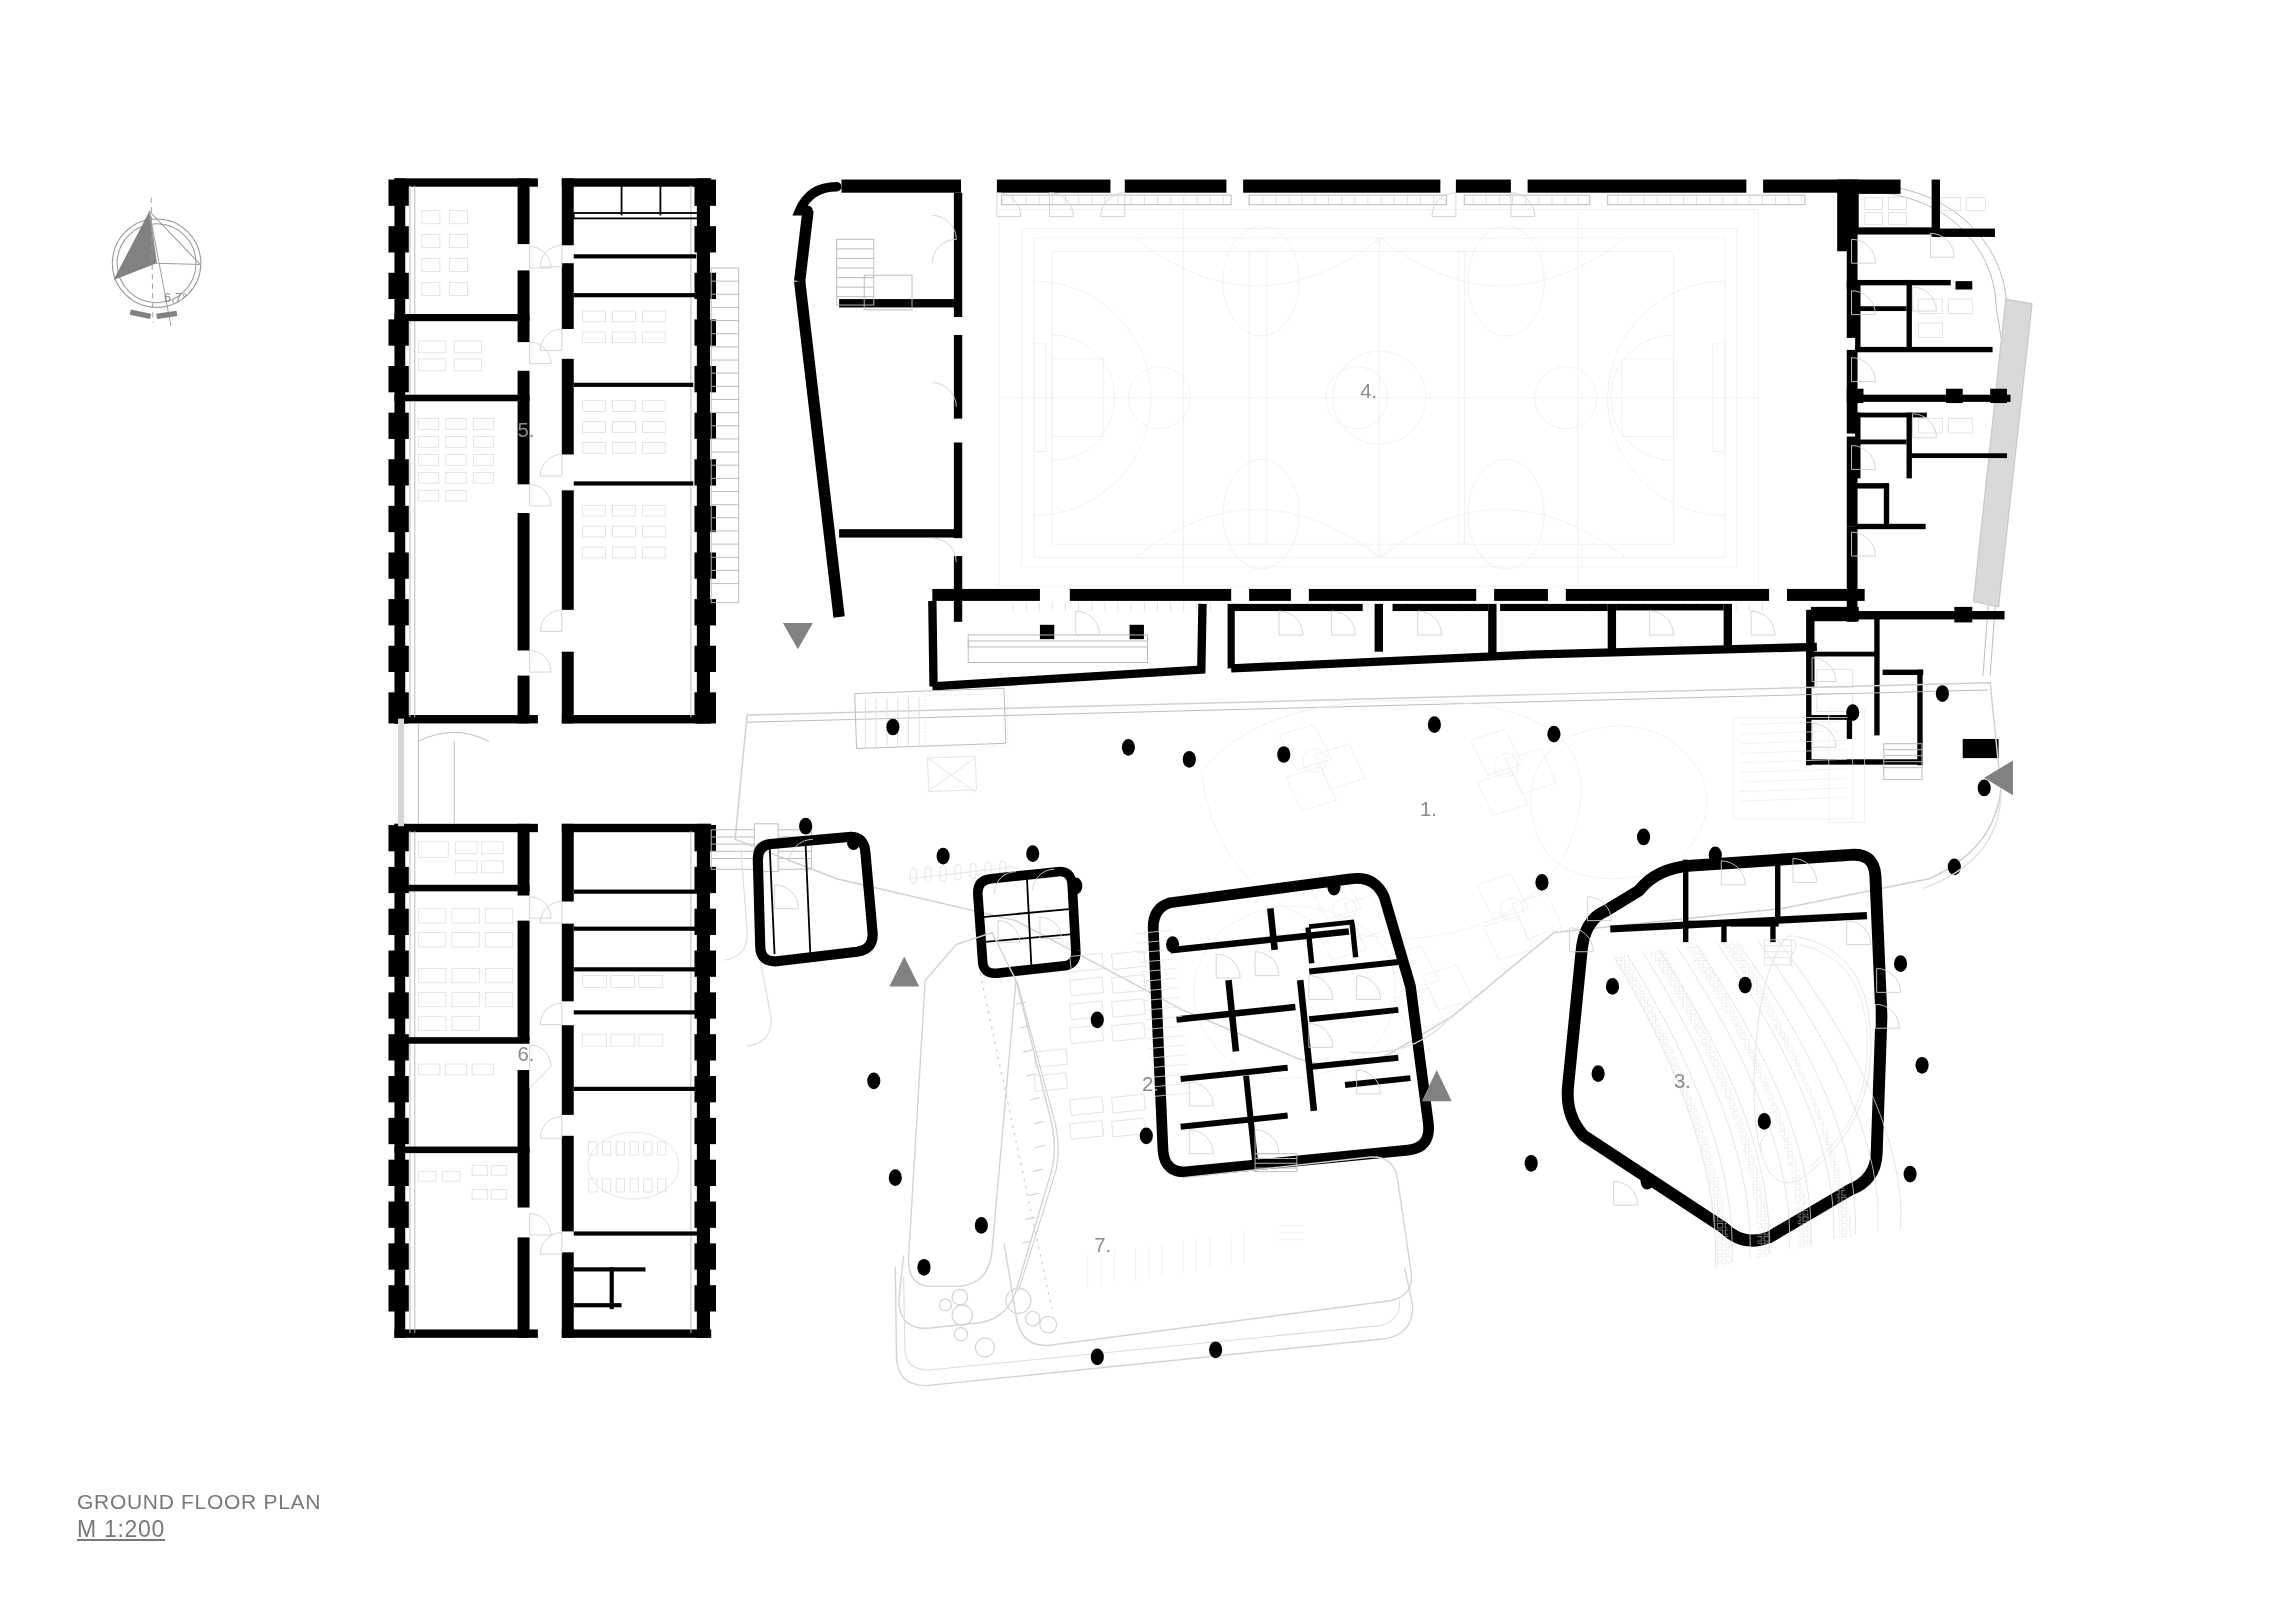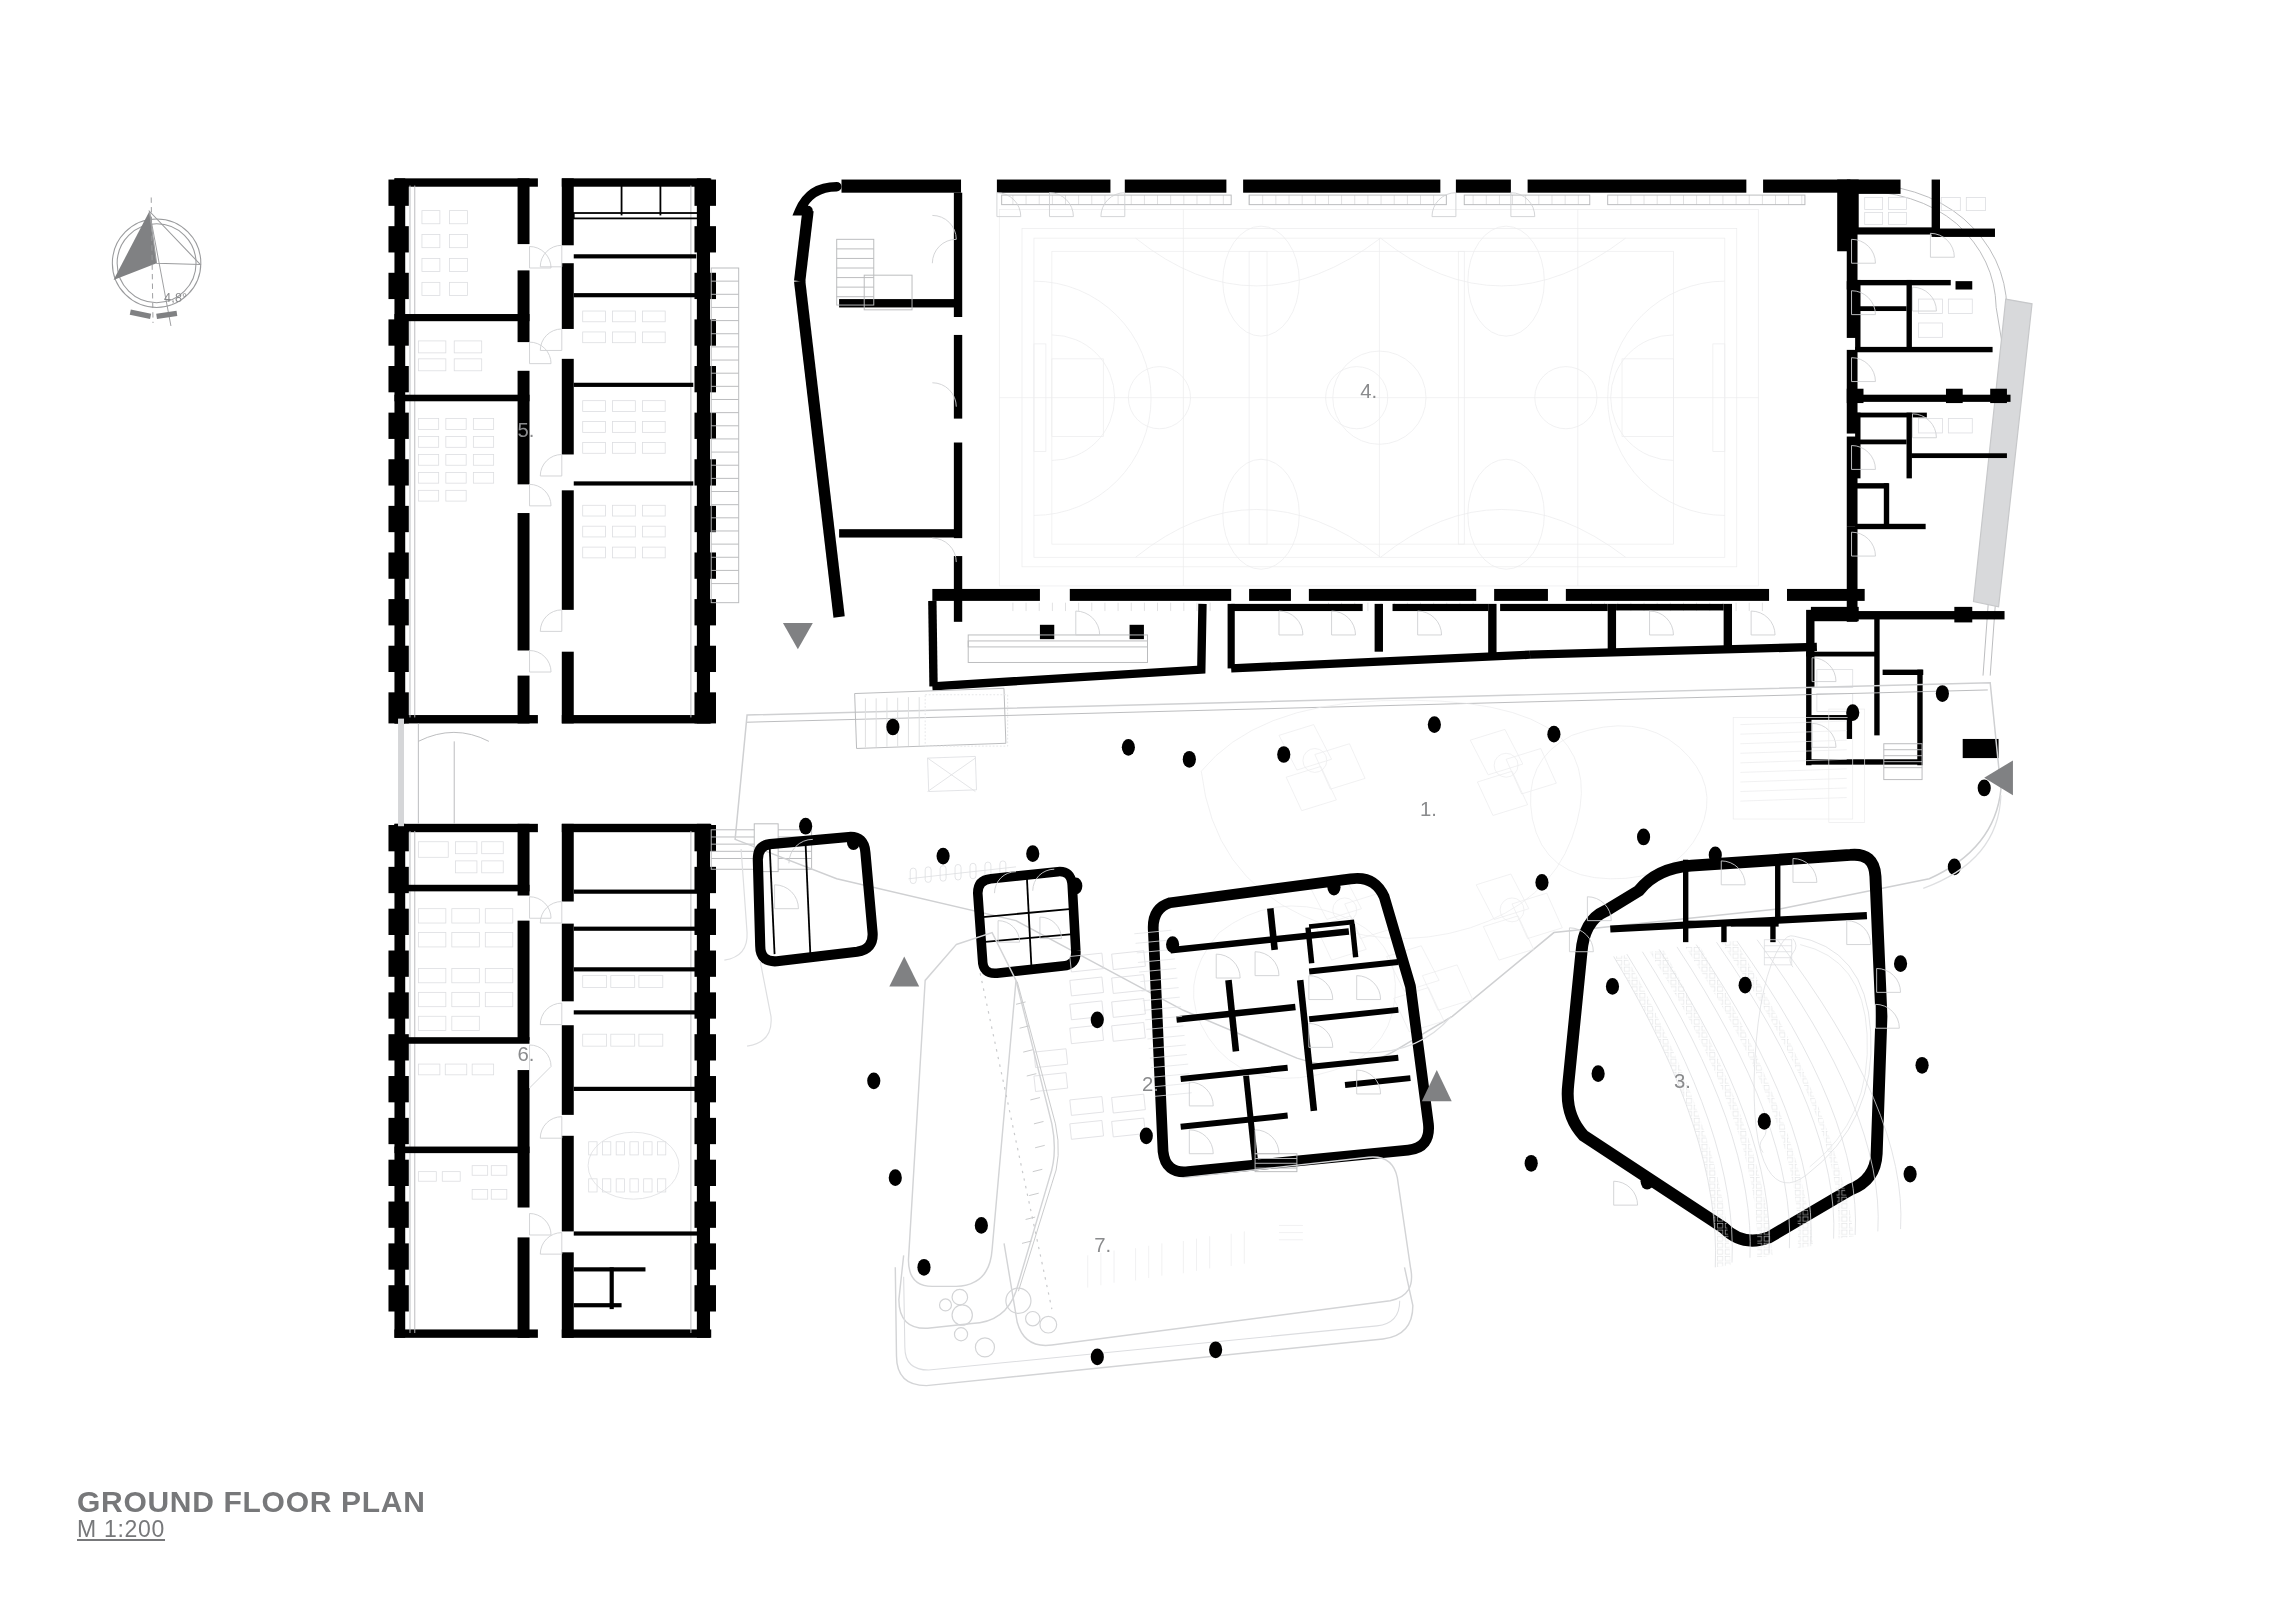--- a/index.html
+++ b/index.html
@@ -7,21 +7,21 @@
   body{
     width:2295px;height:1607px;position:relative;overflow:hidden;
     font-family:"Liberation Sans","DejaVu Sans",sans-serif;
     background:#ffffff;
   }
   #sheet{position:absolute;inset:0;background:#fff;}
   svg#plan{position:absolute;left:0;top:0;width:2295px;height:1607px;display:block;}
 
   
   .title-block{position:absolute;left:77px;top:1488px;color:#77787a;}
-  .title-block .l1{font-size:30px;letter-spacing:0.7px;line-height:27.5px;white-space:nowrap;font-weight:bold;}
+  .title-block .l1{font-size:21px;letter-spacing:0.7px;line-height:27.5px;white-space:nowrap;}
   .title-block .l2{font-size:23px;letter-spacing:0.7px;line-height:27.5px;white-space:nowrap;text-decoration:underline;}
 
   .legend{position:absolute;left:1850px;top:1408px;color:#8a8b8d;}
   .legend .li{font-size:15px;line-height:17px;letter-spacing:0.2px;white-space:nowrap;}
 
   .north-deg{position:absolute;left:164px;top:291px;font-size:12.6px;color:#8a8b8d;letter-spacing:0.2px;}
 </style>
 </head>
 <body>
 
@@ -978,21 +978,21 @@
     <text class="lbl" x="2390" y="1365" text-anchor="middle">1.</text>
     <text class="lbl" x="1925" y="1825" text-anchor="middle">2.</text>
     <text class="lbl" x="2815" y="1820" text-anchor="middle">3.</text>
     <text class="lbl" x="2290" y="665" text-anchor="middle">4.</text>
     <text class="lbl" x="880" y="730" text-anchor="middle">5.</text>
     <text class="lbl" x="880" y="1775" text-anchor="middle">6.</text>
     <text class="lbl" x="1845" y="2095" text-anchor="middle">7.</text>
   </g>
 </svg>
 
-<div class="north-deg">4,8°</div>
+<div class="north-deg">6,7°</div>
 
 <div class="title-block">
   <div class="l1">GROUND FLOOR PLAN</div>
   <div class="l2">M 1:200</div>
 </div>
 
 
 </div>
 
 

